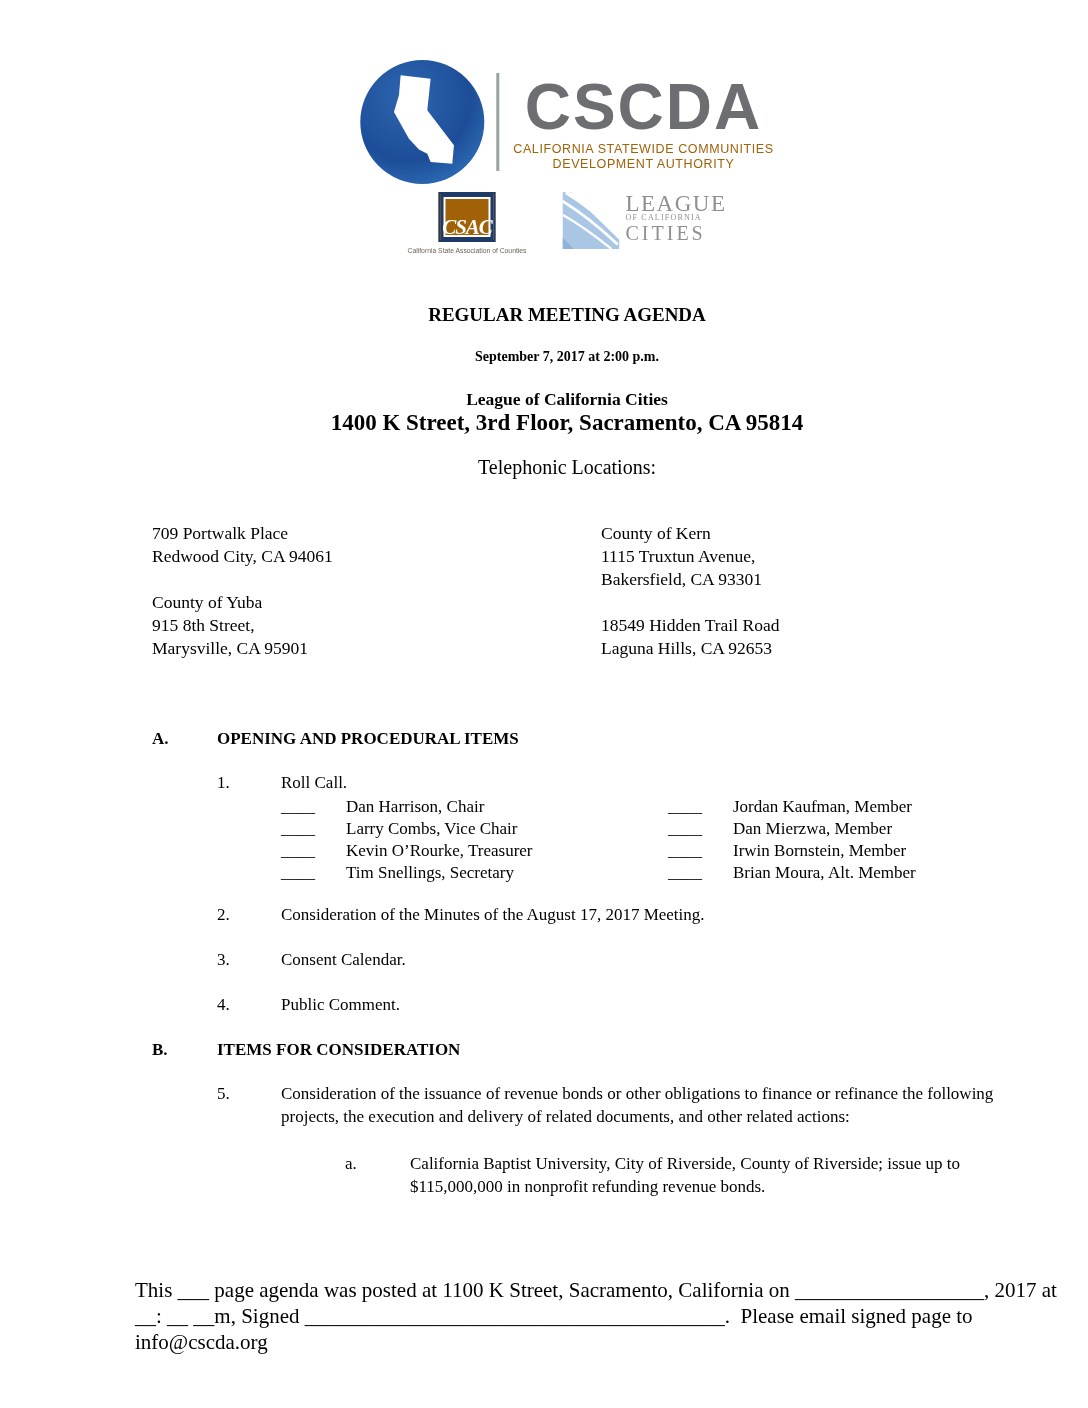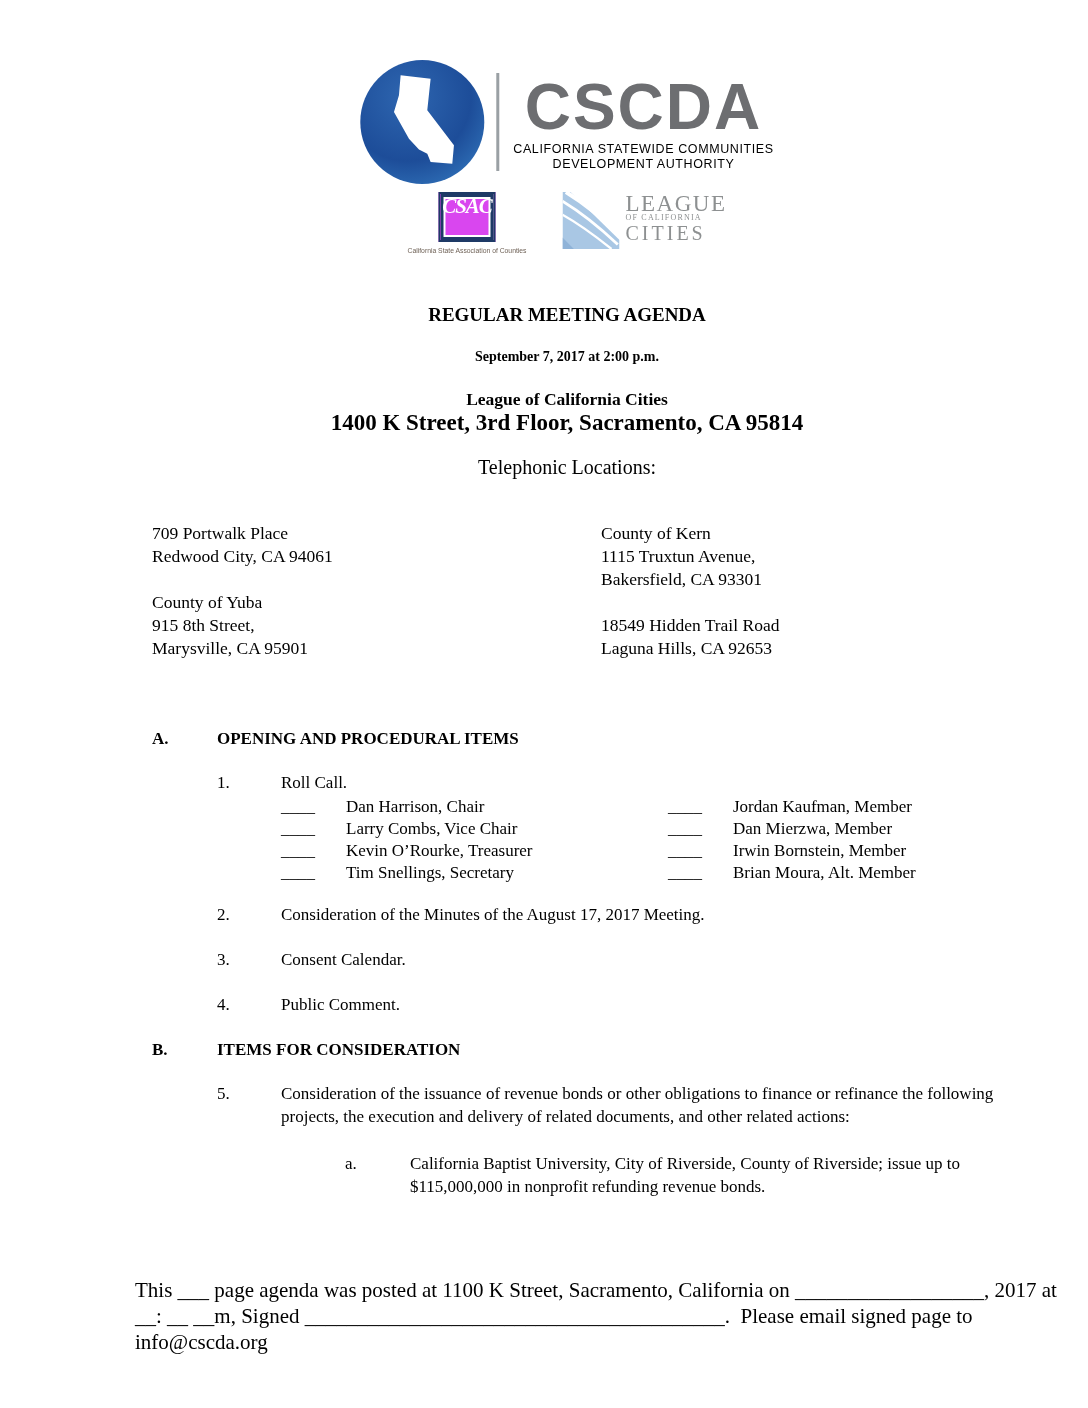--- a/index.html
+++ b/index.html
@@ -14,29 +14,29 @@
     display:flex; align-items:center; }
   .logo-circle { width:124px; height:124px; border-radius:50%;
     background:radial-gradient(circle at 38% 30%, #2e66b0 0%, #1d4d99 55%, #2d6cb4 82%, #56a0d2 100%);
     display:flex; align-items:center; justify-content:center; }
   .logo-circle svg { width:84px; height:100px; }
   .logo-divider { width:3px; height:98px; background:#9aa0a4; margin:0 14px 0 12px; }
   .logo-textcol { display:flex; flex-direction:column; align-items:center; }
   .logo-acronym { font-family:"Liberation Sans", sans-serif; font-weight:bold;
     font-size:64px; line-height:70px; letter-spacing:2px; color:#6d6e71; }
   .logo-sub { font-family:"Liberation Sans", sans-serif; font-size:12.5px;
-    line-height:15px; letter-spacing:0.6px; color:#000000; text-align:center; }
+    line-height:15px; letter-spacing:0.6px; color:#a16207; text-align:center; }
 
   
   .logos-row { position:absolute; top:192px; left:50%; transform:translateX(-50%);
     display:flex; align-items:flex-start; gap:36px; }
   .csac-block { display:flex; flex-direction:column; align-items:center; }
-  .csac-square { width:57px; height:50px; background:#d946ef;
+  .csac-square { width:57px; height:50px; background:#a16207;
     border:2px solid #1e3a66; box-shadow:inset 0 0 0 3px #1e3a66, inset 0 0 0 5px #ffffff;
-    display:flex; align-items:flex-start; justify-content:center; }
+    display:flex; align-items:flex-end; justify-content:center; }
   .csac-acronym { color:#ffffff; font-family:"Liberation Serif", serif;
     font-style:italic; font-weight:bold; font-size:21px; letter-spacing:-1px; }
   .csac-caption { margin-top:5px; font-family:"Liberation Sans", sans-serif;
     font-size:6.8px; color:#6f6257; white-space:nowrap; }
   .league-block { display:flex; align-items:flex-start; gap:6px; }
   .league-graphic svg { width:57px; height:57px; }
   .league-text { display:flex; flex-direction:column; color:#8d9091;
     font-family:"Liberation Serif", serif; padding-top:3px; }
   .league-l1 { font-size:23px; line-height:18px; letter-spacing:1.5px; }
   .league-l2 { font-size:8px; line-height:10px; letter-spacing:1.2px; }

